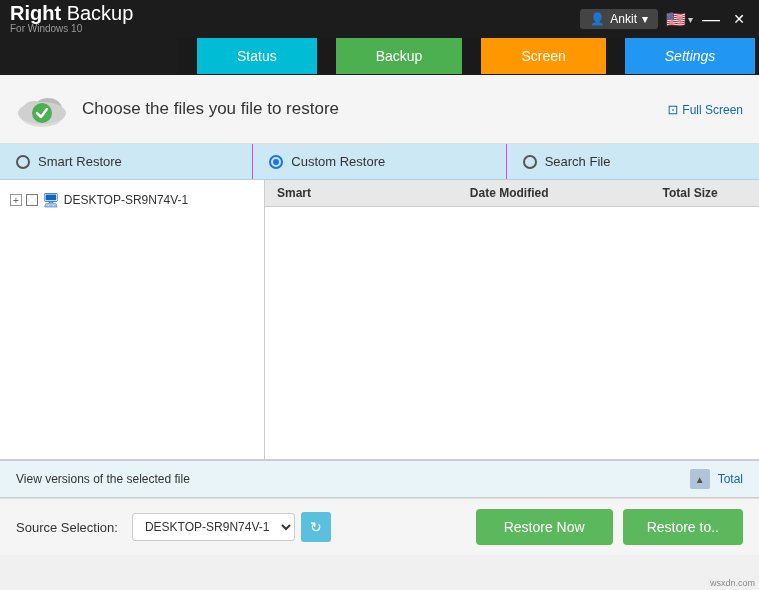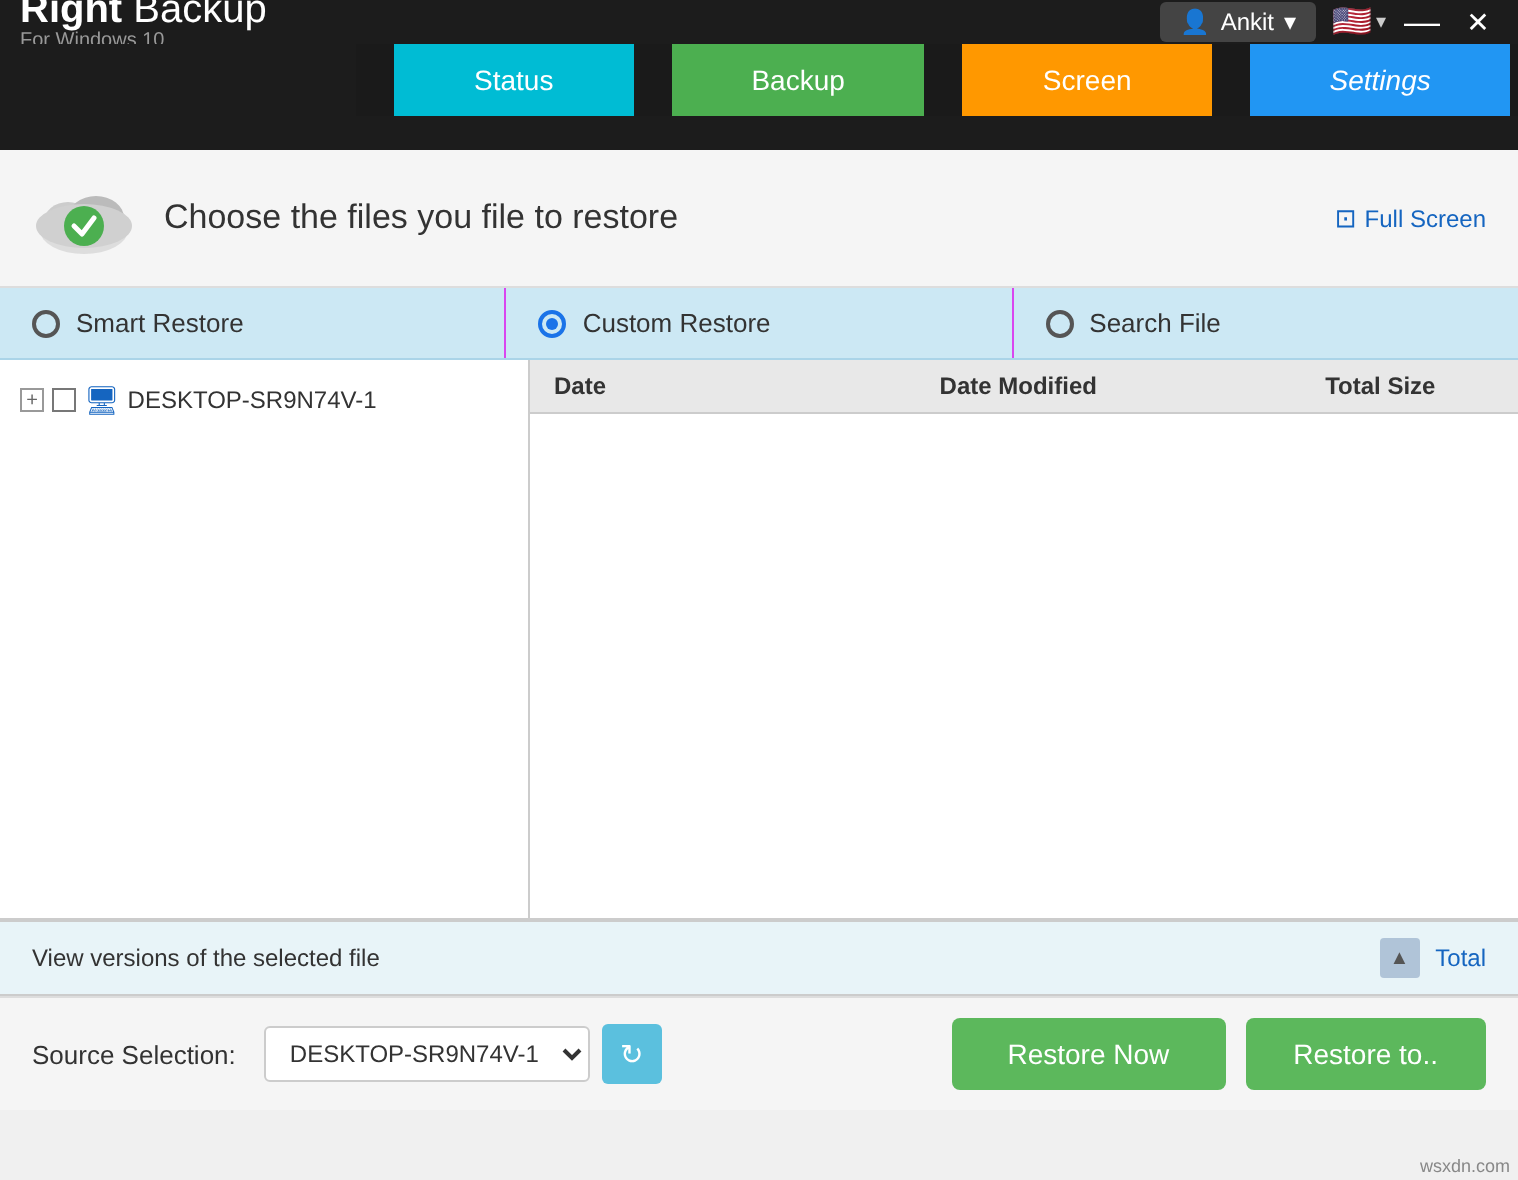--- a/index.html
+++ b/index.html
@@ -297,21 +297,21 @@
 
     
     .top-bar {
       background: #1c1c1c;
       height: 75px;
       position: relative;
       display: flex;
       flex-direction: column;
     }
     .title-row {
-      height: 22px;
+      height: 38px;
       display: flex;
       align-items: center;
       padding: 0 10px;
     }
     .logo-area {
       flex: 1;
     }
     .logo-line1 {
       color: white;
       font-size: 20px;
@@ -407,21 +407,21 @@
     <div class="tree-item">
       <div class="tree-expand">+</div>
       <div class="tree-checkbox"></div>
       <span style="font-size:14px; color:#1565c0;">🖥</span>
       <span>DESKTOP-SR9N74V-1</span>
     </div>
   </div>
 
   <div class="right-panel">
     <div class="right-panel-header">
-      <div class="right-col-header name">Date</div>
+      <div class="right-col-header name">Smart</div>
       <div class="right-col-header date">Date Modified</div>
       <div class="right-col-header size">Total Size</div>
     </div>
     <div style="flex:1;"></div>
   </div>
 </div>
 
 <div class="versions-row">
   <span>View versions of the selected file</span>
   <div class="versions-right">

